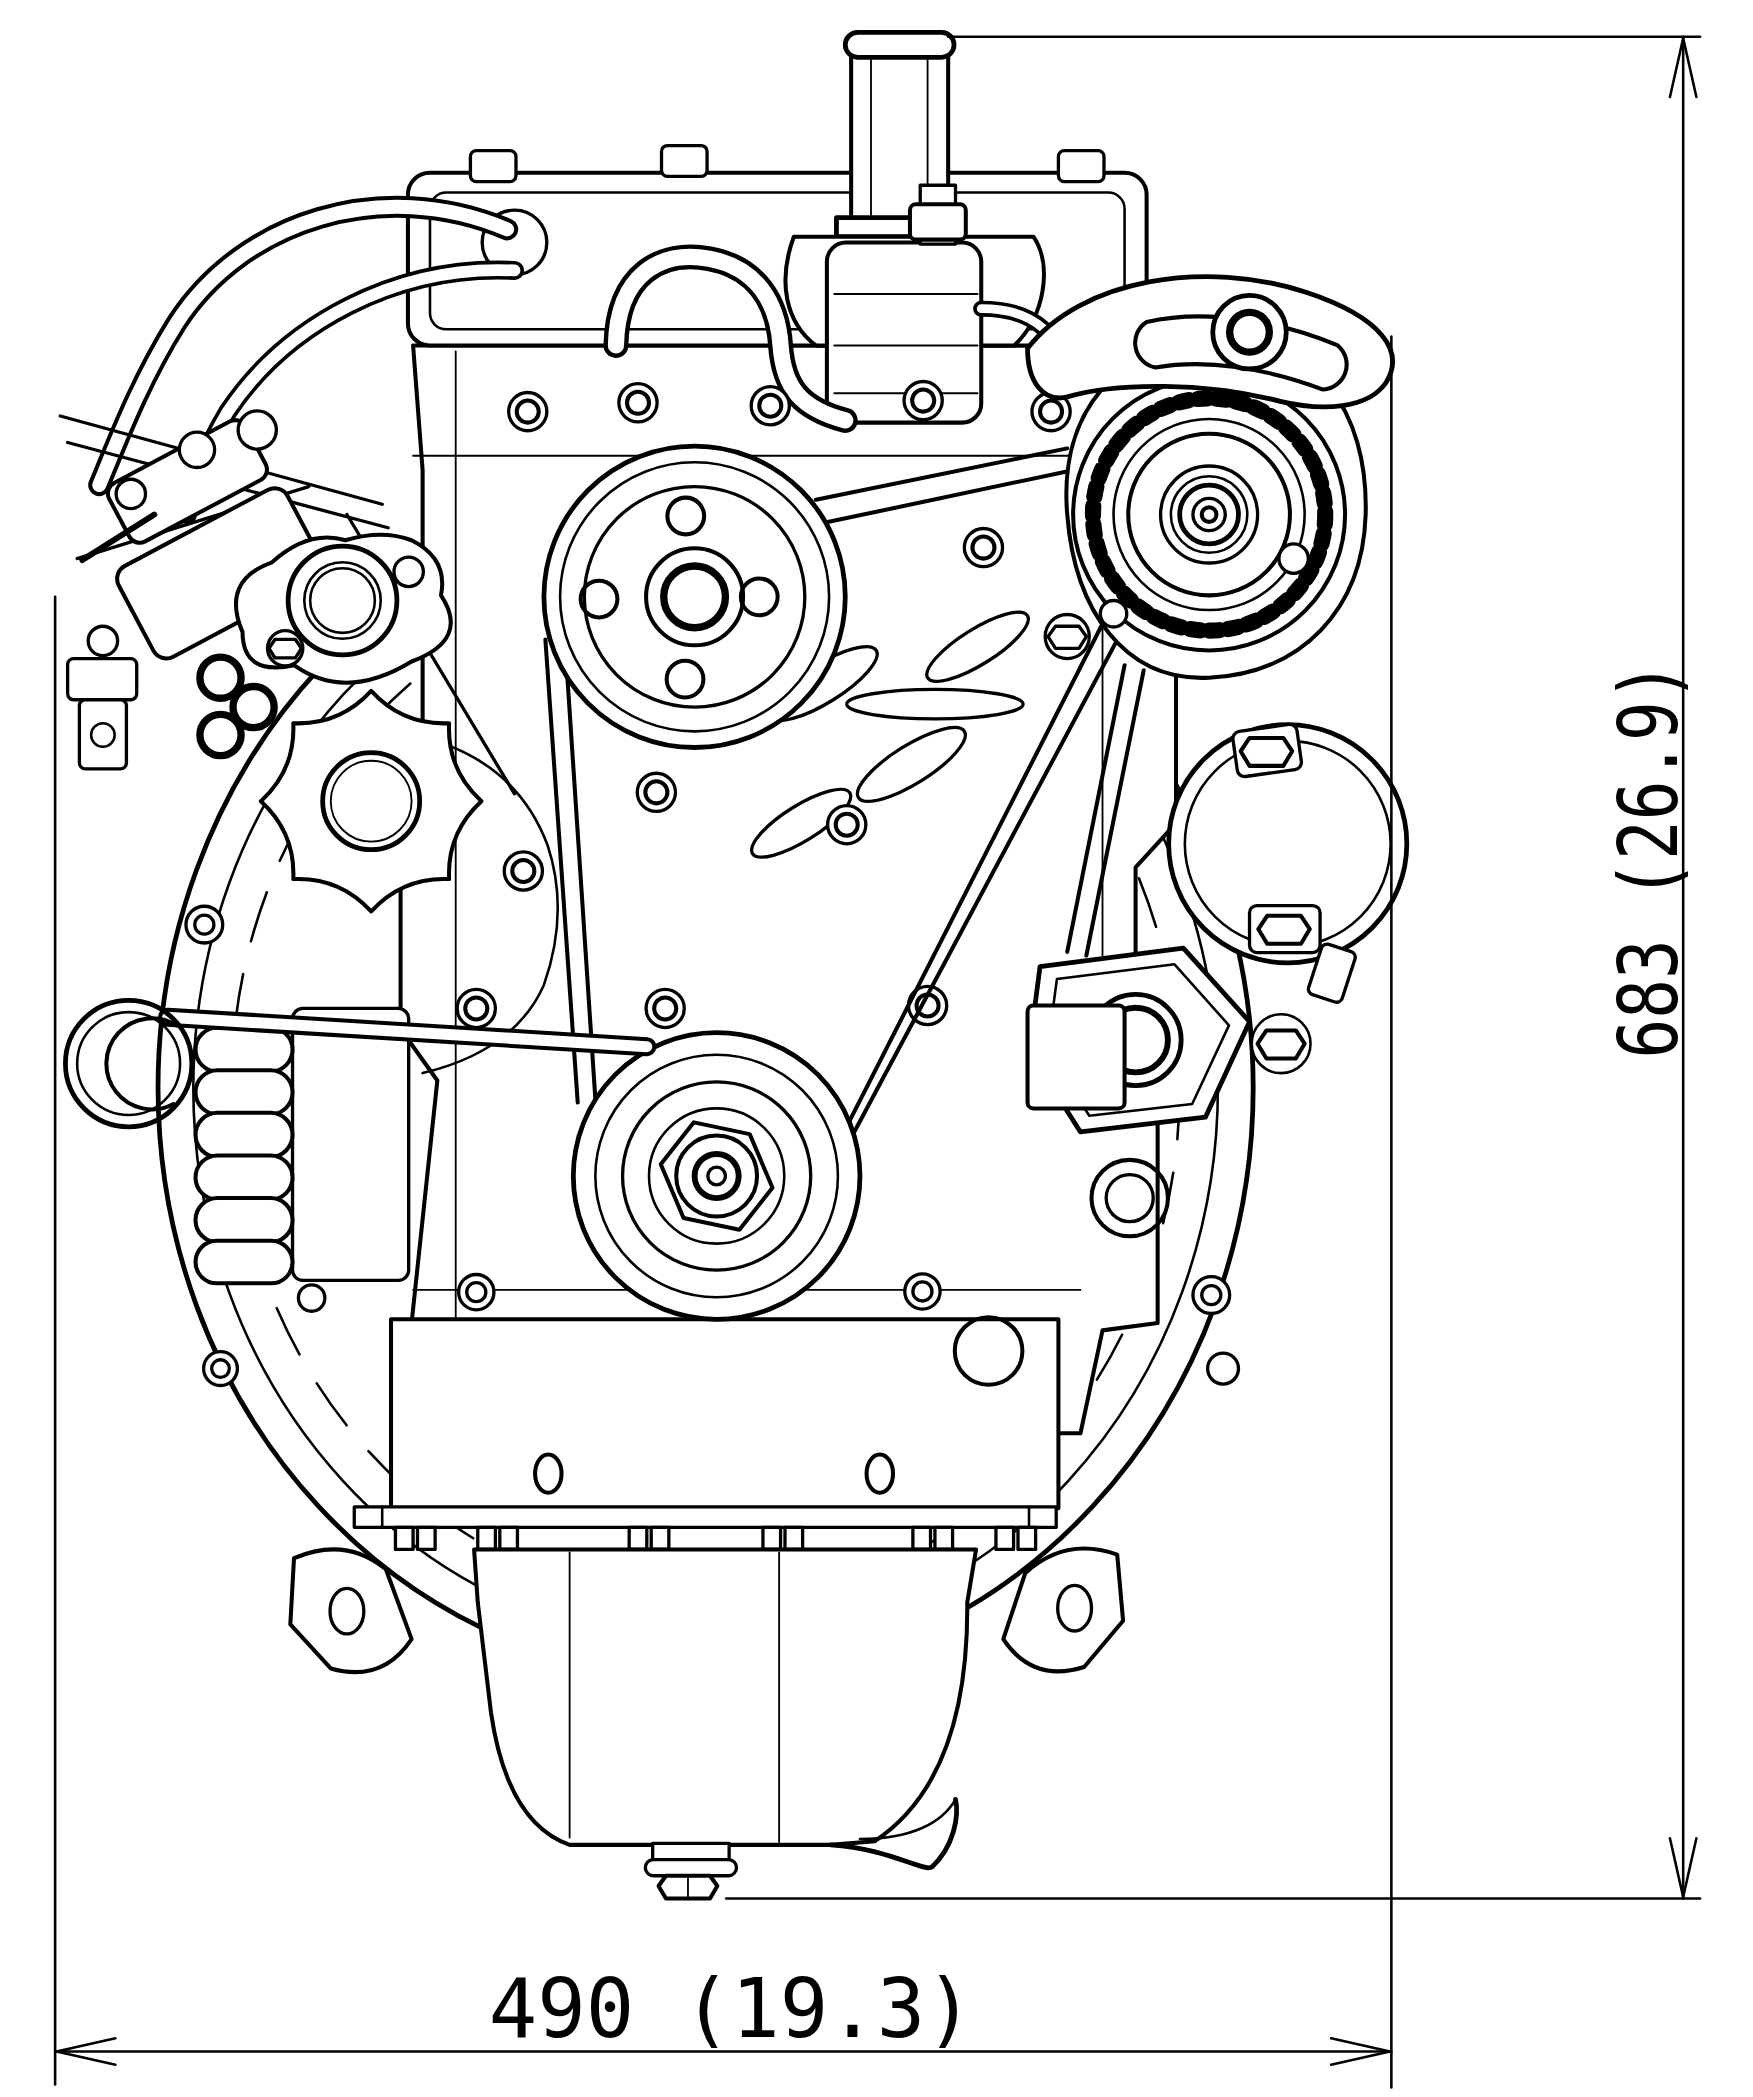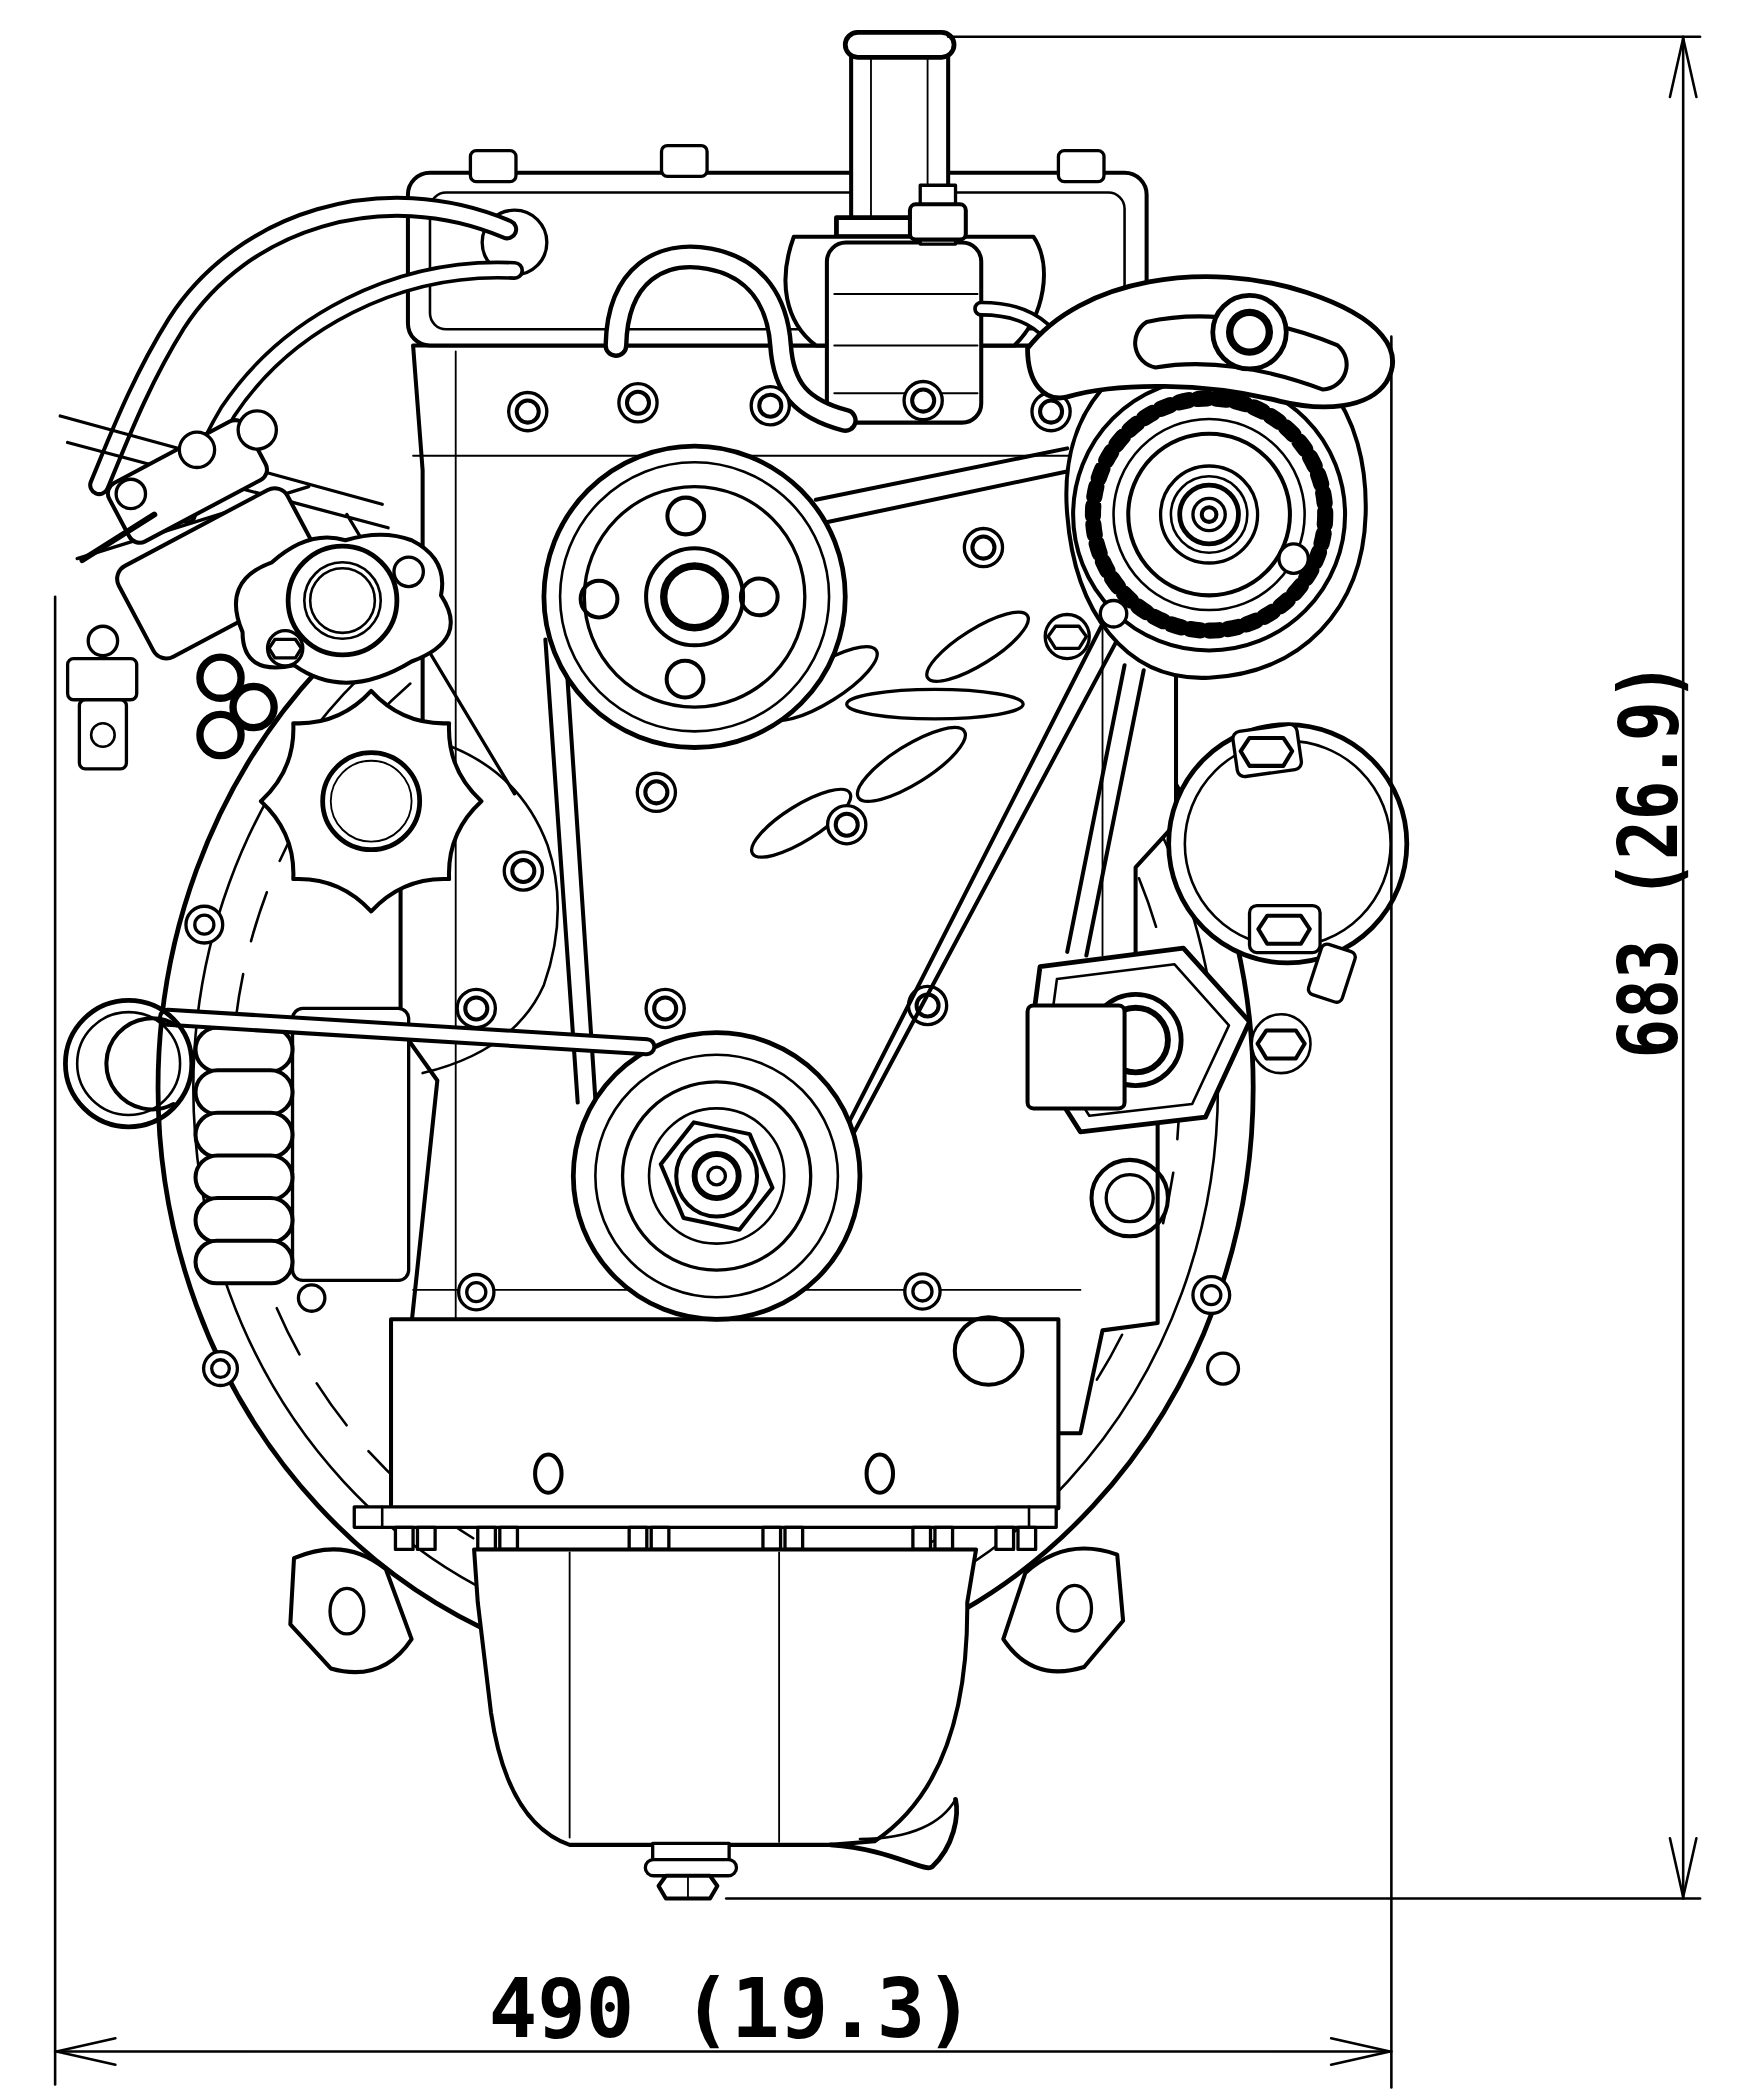--- a/index.html
+++ b/index.html
@@ -1,16 +1,16 @@
 <!DOCTYPE html>
 <html style="--line: #000000; --bg: #ffffff;font-size:11.8px"><head>
 <meta charset="utf-8">
 <style>
   html,body{margin:0;padding:0;background:#fff;}
-  .canvas{width:1753px;height:2097px;position:relative;background:#fff;overflow:hidden;font-weight:bold;}
+  .canvas{width:1753px;height:2097px;position:relative;background:#fff;overflow:hidden;}
   svg{display:block;}
   .ln{fill:none;stroke:#000;stroke-linecap:round;stroke-linejoin:round;}
   .wf{fill:#fff;stroke:#000;stroke-linejoin:round;stroke-linecap:round;}
   .wt{fill:none;stroke:#fff;stroke-linecap:round;stroke-linejoin:round;}
   .s2{stroke-width:2.5px;} .s3{stroke-width:3.5px;} .s4{stroke-width:4.5px;}
   .s5{stroke-width:5.5px;} .s6{stroke-width:6.5px;} .s8{stroke-width:8px;}
   .s10{stroke-width:10px;}
   .dim{font-family:"DejaVu Sans Mono","Liberation Mono",monospace;font-size:112px;fill:#000;}
 </style>
 </head>

